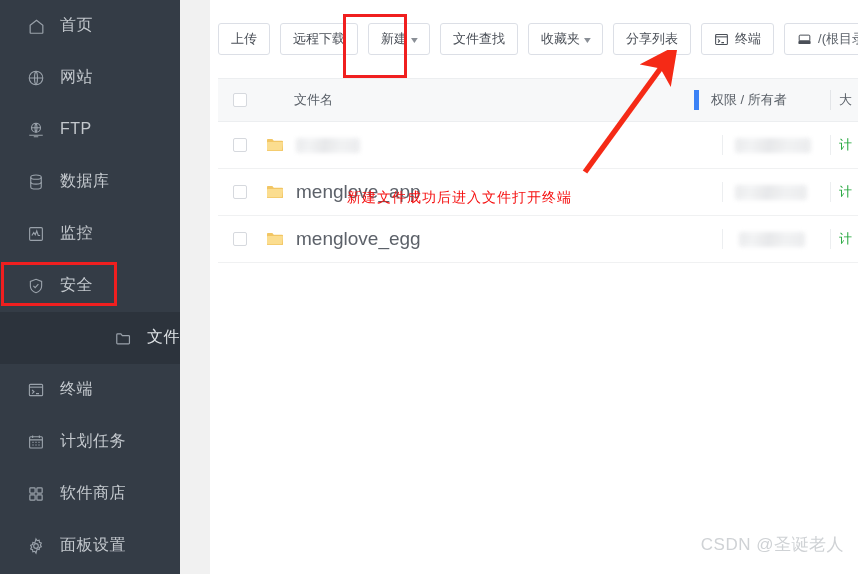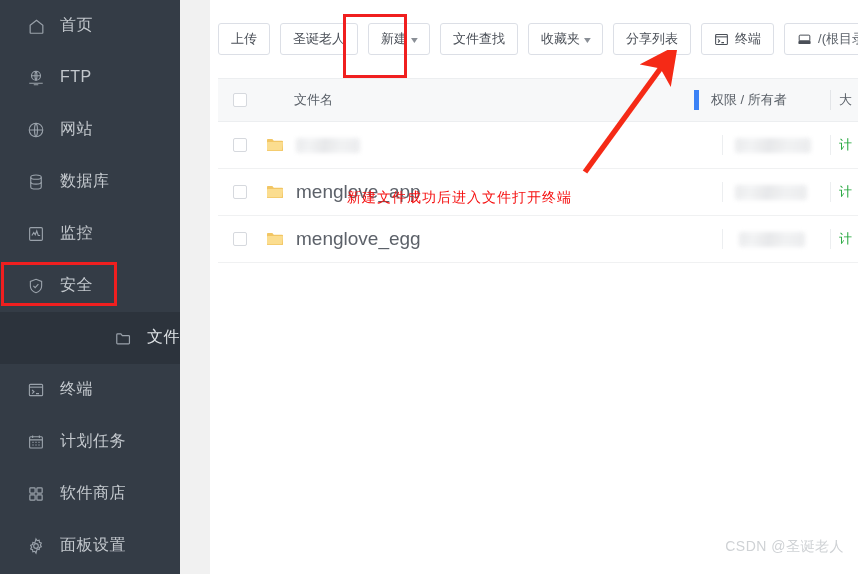--- a/index.html
+++ b/index.html
@@ -248,21 +248,21 @@
     width: 130px;
     height: 140px;
     pointer-events: none;
   }
 
   
   #watermark {
     position: absolute;
     right: 14px;
     bottom: 18px;
-    font-size: 14px;
+    font-size: 17px;
     color: #cfd2d5;
     white-space: nowrap;
     letter-spacing: 0.5px;
     text-align: right;
   }
 </style>
 </head>
 <body>
 
 <div id="sidebar">
@@ -273,35 +273,35 @@
         <svg width="19" height="19" viewBox="0 0 24 24" fill="none" stroke="currentColor" stroke-width="1.5">
           <path d="M4 10.5 12 4l8 6.5V20a0.5 0.5 0 0 1-.5.5H4.5A0.5 0.5 0 0 1 4 20z"></path>
         </svg>
       </span>
       <span class="nav-label">首页</span>
     </div>
 
     <div class="nav-item">
       <span class="nav-icon">
         <svg width="18" height="18" viewBox="0 0 24 24" fill="none" stroke="currentColor" stroke-width="1.5">
+          <circle cx="12" cy="12" r="9"></circle>
+            <path d="M3 12h18M12 3c2.6 2.6 2.6 15.4 0 18M12 3c-2.6 2.6-2.6 15.4 0 18"></path>
+        </svg>
+      </span>
+      <span class="nav-label">网站</span>
+    </div>
+
+    <div class="nav-item">
+      <span class="nav-icon">
+        <svg width="18" height="18" viewBox="0 0 24 24" fill="none" stroke="currentColor" stroke-width="1.5">
           <circle cx="12" cy="9" r="6"></circle>
             <path d="M6 9h12M12 3c1.8 1.8 1.8 10.2 0 12M12 3c-1.8 1.8-1.8 10.2 0 12M3 19h18M9 21h6"></path>
         </svg>
       </span>
       <span class="nav-label">FTP</span>
-    </div>
-
-    <div class="nav-item">
-      <span class="nav-icon">
-        <svg width="18" height="18" viewBox="0 0 24 24" fill="none" stroke="currentColor" stroke-width="1.5">
-          <circle cx="12" cy="12" r="9"></circle>
-            <path d="M3 12h18M12 3c2.6 2.6 2.6 15.4 0 18M12 3c-2.6 2.6-2.6 15.4 0 18"></path>
-        </svg>
-      </span>
-      <span class="nav-label">网站</span>
     </div>
 
     <div class="nav-item">
       <span class="nav-icon">
         <svg width="18" height="18" viewBox="0 0 24 24" fill="none" stroke="currentColor" stroke-width="1.5">
           <ellipse cx="12" cy="5.5" rx="7" ry="2.8"></ellipse>
           <path d="M5 5.5v13c0 1.55 3.13 2.8 7 2.8s7-1.25 7-2.8v-13"></path>
           <path d="M5 12c0 1.55 3.13 2.8 7 2.8s7-1.25 7-2.8"></path>
         </svg>
       </span>
@@ -394,21 +394,21 @@
 <div id="gutter"></div>
 
 <div id="main">
 
   <div id="toolbar">
     <button class="tbtn">
       <span>上传</span>
     </button>
 
     <button class="tbtn">
-      <span>圣诞老人</span>
+      <span>远程下载</span>
     </button>
 
     <button class="tbtn">
       <span>新建</span>
       <span class="caret">▾</span>
     </button>
 
     <button class="tbtn">
       <span>文件查找</span>
     </button>

